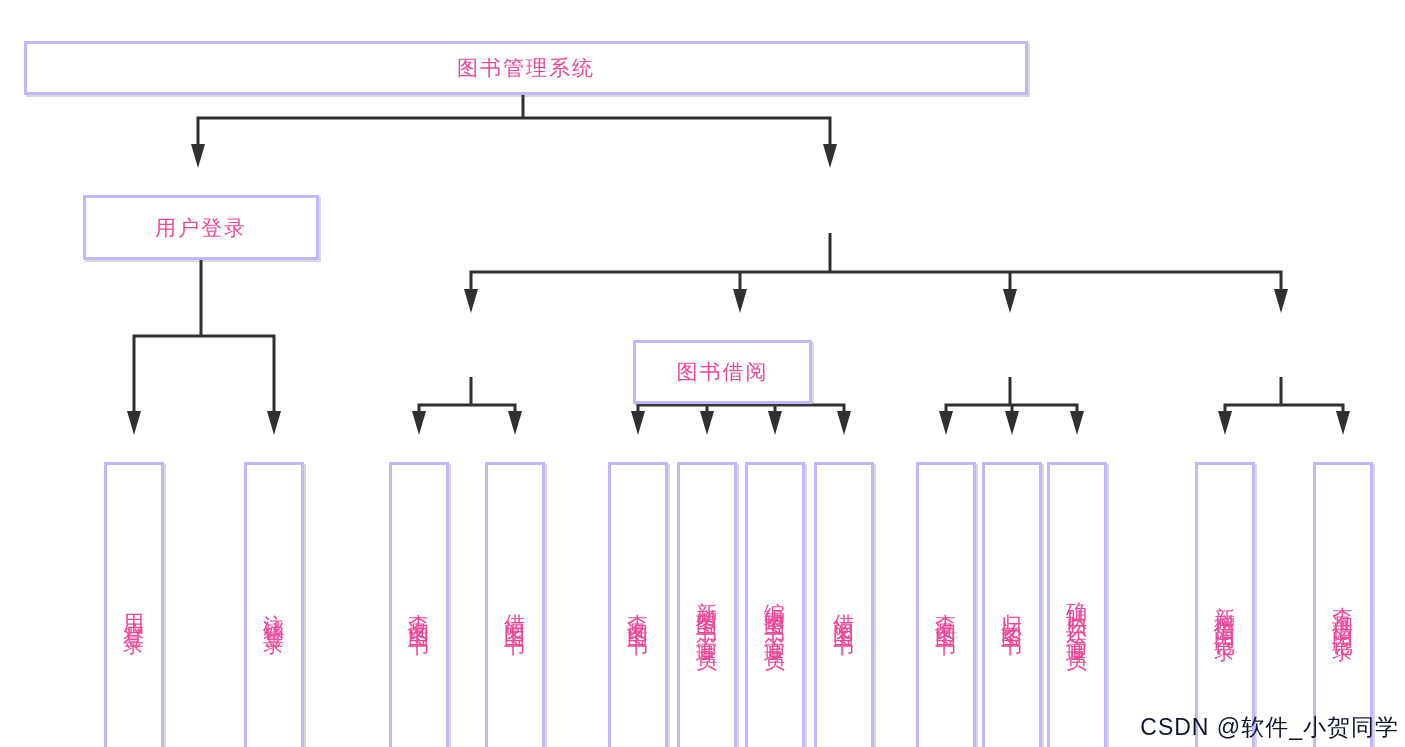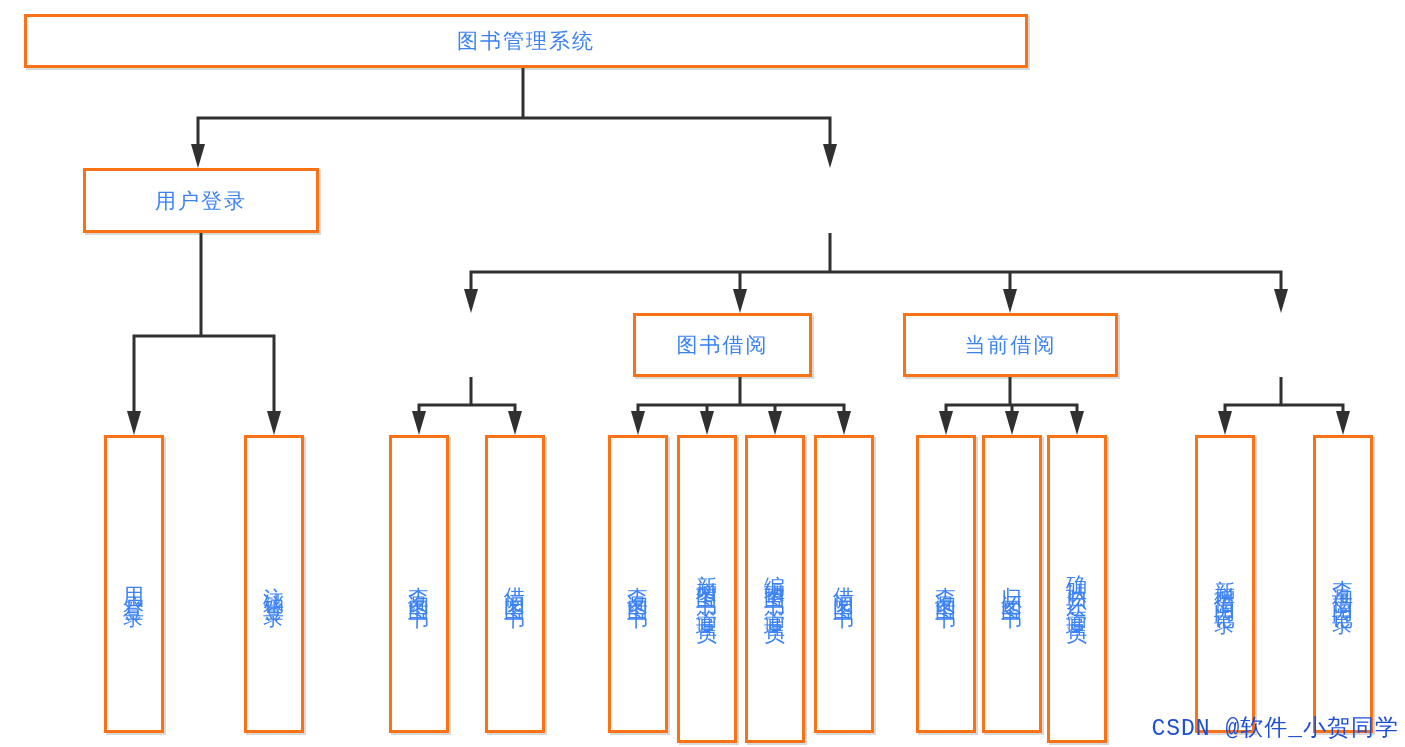--- a/index.html
+++ b/index.html
@@ -14,47 +14,47 @@
   .connectors {
     position: absolute;
     left: 0; top: 0;
     width: 1405px; height: 747px;
     z-index: 1;
   }
   .node {
     position: absolute;
     box-sizing: border-box;
     background: #ffffff;
-    border: 3px solid #f97316;
+    border: 3px solid #c4b5fd;
     box-shadow: 2px 2px 0 rgba(80,80,80,0.22);
-    color: #3b82f6;
+    color: #ec4899;
     display: flex;
     align-items: center;
     justify-content: center;
     font-size: 21px;
     letter-spacing: 2px;
     z-index: 2;
     text-align: center;
+    margin-top: 27px;
   }
   .leaf {
     writing-mode: vertical-rl;
     text-orientation: mixed;
     letter-spacing: 7px;
     line-height: 1;
   }
   .watermark {
     position: absolute;
     right: 6px;
     bottom: 4px;
     font-size: 23px;
     letter-spacing: 1px;
-    color: #1d4ed8;
+    color: #0f172a;
     z-index: 5;
     white-space: nowrap;
-    font-family: Liberation Mono, monospace;
   }
 </style>
 </head>
 <body>
 
 <div class="canvas">
 
   <svg class="connectors" viewBox="0 0 1405 747" xmlns="http://www.w3.org/2000/svg">
     <g stroke="#303030" stroke-width="3" fill="none" stroke-linejoin="miter">
 
@@ -93,21 +93,20 @@
       <polygon points="1218,411 1232,411 1225,435"></polygon>
       <polygon points="1336,411 1350,411 1343,435"></polygon>
     </g>
   </svg>
 
   <div class="node" style="left:24px; top:14px; width:1004px; height:54px;">图书管理系统</div>
 
   <div class="node" style="left:83px; top:168px; width:236px; height:65px;">用户登录</div>
 
   <div class="node" style="left:633px; top:313px; width:179px; height:64px;">图书借阅</div>
-  <div class="node" style="left:903px; top:313px; width:215px; height:64px;">当前借阅</div>
 
   <div class="node leaf" style="left:104px; top:435px; width:60px; height:298px;">用户登录</div>
   <div class="node leaf" style="left:244px; top:435px; width:60px; height:298px;">注销登录</div>
 
   <div class="node leaf" style="left:389px; top:435px; width:60px; height:298px;">查询图书</div>
   <div class="node leaf" style="left:485px; top:435px; width:60px; height:298px;">借阅图书</div>
 
   <div class="node leaf" style="left:608px; top:435px; width:60px; height:298px;">查询图书</div>
   <div class="node leaf" style="left:677px; top:435px; width:60px; height:308px;">新增图书（管理员）</div>
   <div class="node leaf" style="left:745px; top:435px; width:60px; height:308px;">编辑图书（管理员）</div>

